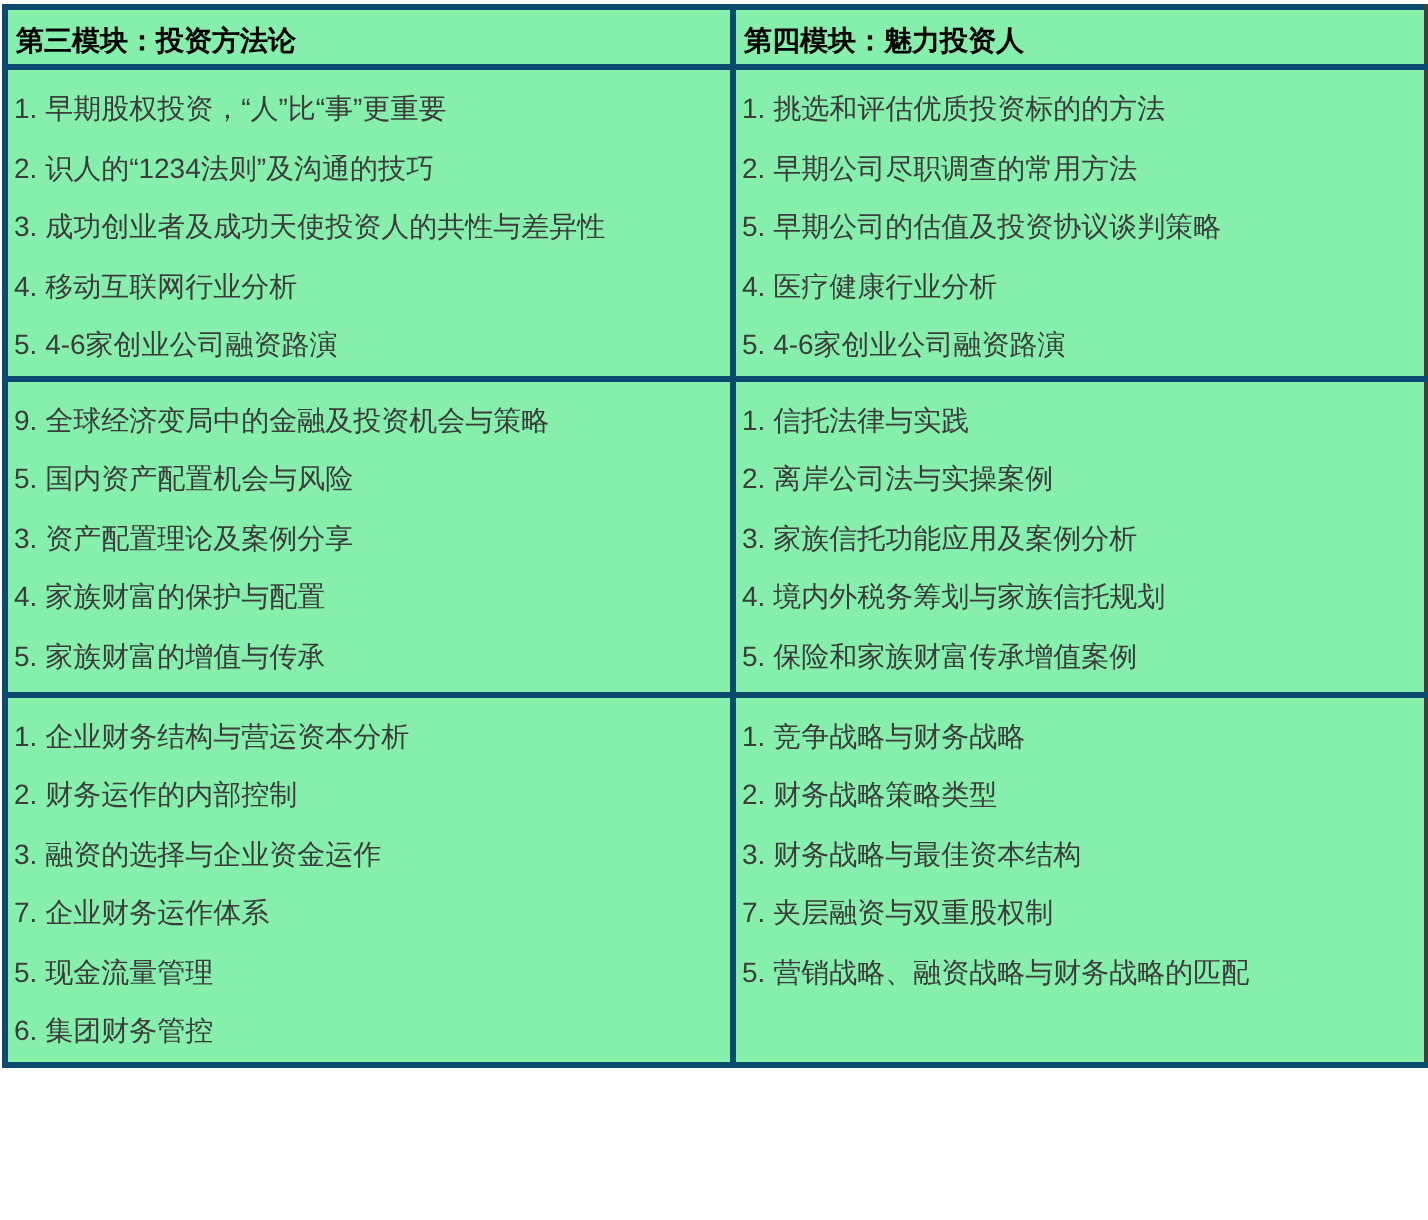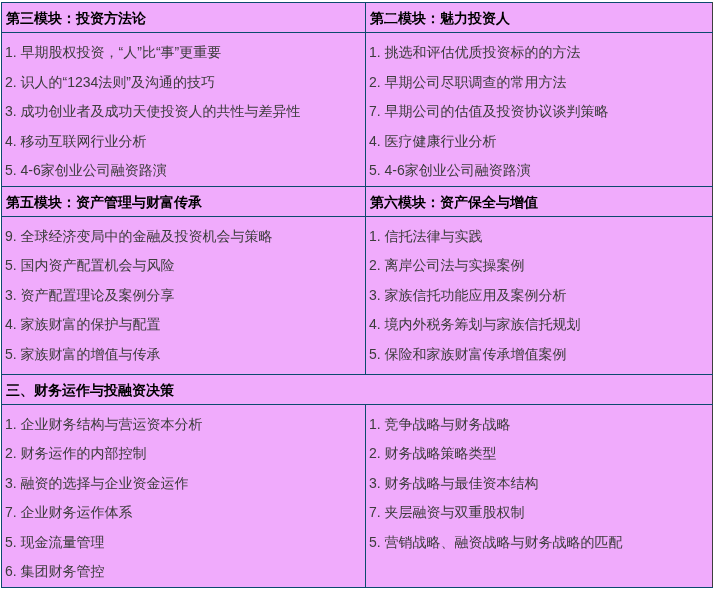--- a/index.html
+++ b/index.html
@@ -18,24 +18,24 @@
   }
   table.curriculum {
     border-collapse: collapse;
     table-layout: fixed;
     width: 711px;
     margin: 2px 0 0 1px;
   }
   table.curriculum col.c1 { width: 364px; }
   table.curriculum col.c2 { width: 347px; }
   table.curriculum td {
-    border: 1px solid #0c4a6e;
+    border: 3px solid #0c4a6e;
     vertical-align: top;
     padding: 0;
-    background: #f0abfc;
+    background: #86efac;
   }
   
   table.curriculum td:last-child { border-right-color: #3f3f3f; }
   table.curriculum td[colspan="2"] { border-right-color: #3f3f3f; }
 
   tr.module-header-row { height: 30px; }
   tr.module-header-row td {
     font-size: 14px;
     font-weight: bold;
     color: #000000;
@@ -71,65 +71,58 @@
 <div class="page">
   <table class="curriculum">
     <colgroup>
         <col class="c1">
         <col class="c2">
       </colgroup>
 
     <tbody>
         <tr class="module-header-row">
       <td>第三模块：投资方法论</td>
-      <td>第二模块：魅力投资人</td>
+      <td>第四模块：魅力投资人</td>
     </tr>
 
     <tr class="items-row-a">
       <td>
         <div class="item">1. 早期股权投资，“人”比“事”更重要</div>
         <div class="item">2. 识人的“1234法则”及沟通的技巧</div>
         <div class="item">3. 成功创业者及成功天使投资人的共性与差异性</div>
         <div class="item">4. 移动互联网行业分析</div>
         <div class="item">5. 4-6家创业公司融资路演</div>
       </td>
       <td>
         <div class="item">1. 挑选和评估优质投资标的的方法</div>
         <div class="item">2. 早期公司尽职调查的常用方法</div>
-        <div class="item">7. 早期公司的估值及投资协议谈判策略</div>
+        <div class="item">5. 早期公司的估值及投资协议谈判策略</div>
         <div class="item">4. 医疗健康行业分析</div>
         <div class="item">5. 4-6家创业公司融资路演</div>
       </td>
     </tr>
 
-    <tr class="module-header-row">
-      <td>第五模块：资产管理与财富传承</td>
-      <td>第六模块：资产保全与增值</td>
-    </tr>
 
     <tr class="items-row-b">
       <td>
         <div class="item">9. 全球经济变局中的金融及投资机会与策略</div>
         <div class="item">5. 国内资产配置机会与风险</div>
         <div class="item">3. 资产配置理论及案例分享</div>
         <div class="item">4. 家族财富的保护与配置</div>
         <div class="item">5. 家族财富的增值与传承</div>
       </td>
       <td>
         <div class="item">1. 信托法律与实践</div>
         <div class="item">2. 离岸公司法与实操案例</div>
         <div class="item">3. 家族信托功能应用及案例分析</div>
         <div class="item">4. 境内外税务筹划与家族信托规划</div>
         <div class="item">5. 保险和家族财富传承增值案例</div>
       </td>
     </tr>
 
-    <tr class="section-row">
-      <td colspan="2">三、财务运作与投融资决策</td>
-    </tr>
 
 
     <tr class="items-row-c">
       <td>
         <div class="item">1. 企业财务结构与营运资本分析</div>
         <div class="item">2. 财务运作的内部控制</div>
         <div class="item">3. 融资的选择与企业资金运作</div>
         <div class="item">7. 企业财务运作体系</div>
         <div class="item">5. 现金流量管理</div>
         <div class="item">6. 集团财务管控</div>

